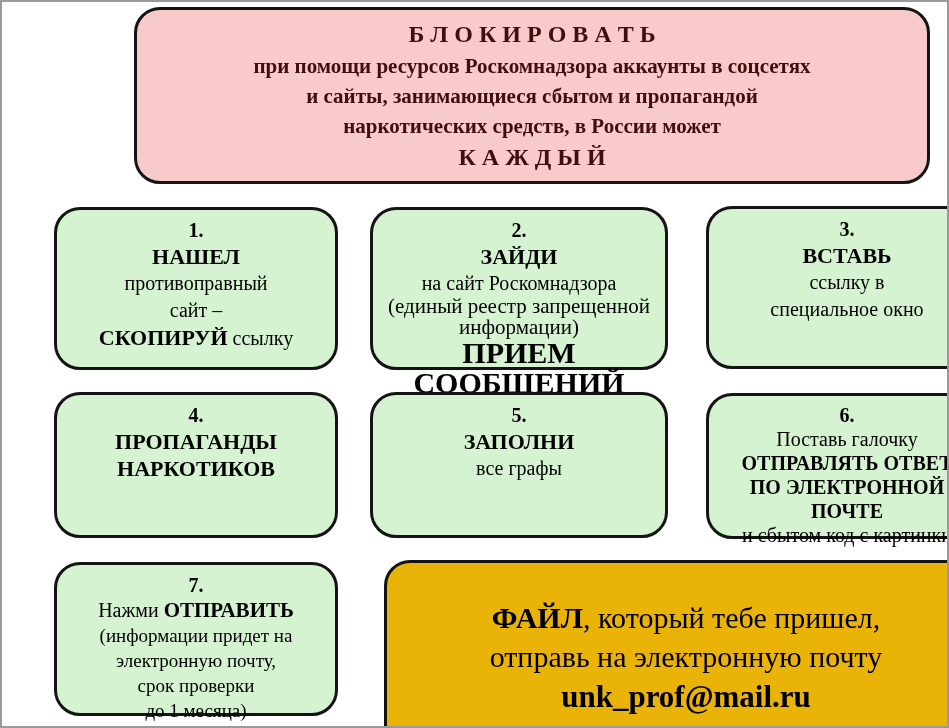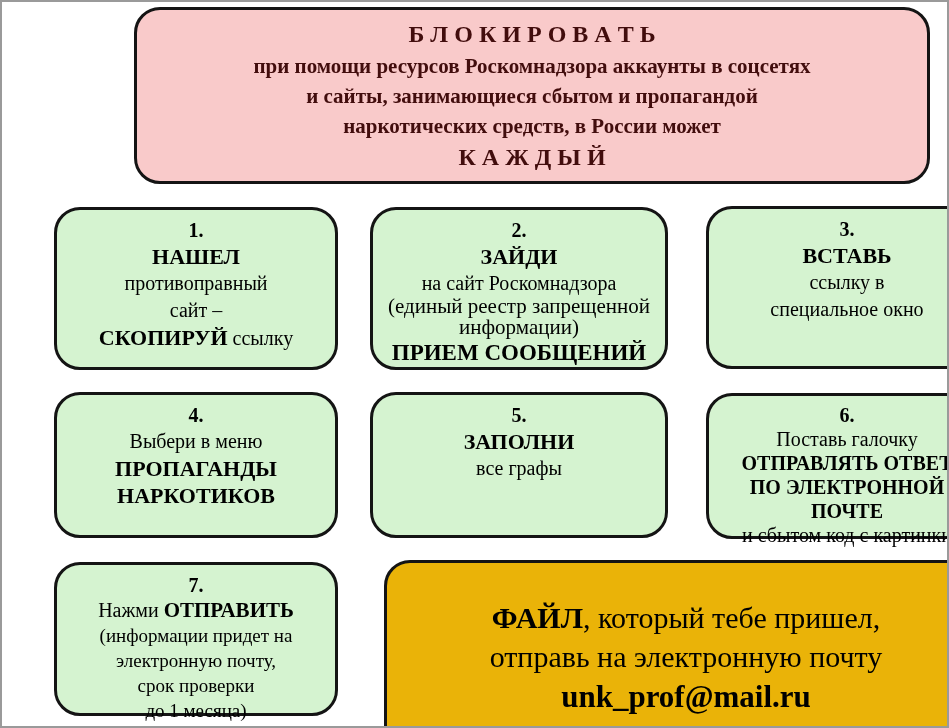--- a/index.html
+++ b/index.html
@@ -28,21 +28,21 @@
   .s4{left:8px;  top:390px;width:284px;height:146px;}
   .s5{left:324px;top:390px;width:298px;height:146px;}
   .s6{left:660px;top:391px;width:282px;height:146px;}
   .s7{left:8px;  top:560px;width:284px;height:154px;}
   .line{font-size:20px;line-height:27px;white-space:pre;}
   .b{font-weight:bold;}
   .num{font-size:20px;font-weight:bold;line-height:26px;}
   .title{font-size:22px;font-weight:bold;line-height:27px;}
   .s2 .line{line-height:26px;}
   .s2 .small{font-size:21px;line-height:21px;}
-  .s2 .title-last{font-size:23px;line-height:30px;}
+  .s2 .title-last{font-size:30px;line-height:30px;}
   .s6 .line{line-height:24px;}
   .s6 .bold-line{font-size:20px;font-weight:bold;line-height:24px;}
   .s7 .line{line-height:25px;font-size:19px;}
   .s7 .first{font-size:20px;}
   .email-box{
     left:338px;top:558px;width:604px;height:196px;
     background:#eab308;justify-content:center;
   }
   .email-box .line{font-size:30px;line-height:39px;}
   .email-box .email{font-size:31px;font-weight:bold;line-height:42px;
@@ -80,21 +80,20 @@
 
   <div class="box step s3">
     <div class="num">3.</div>
     <div class="title">ВСТАВЬ</div>
     <div class="line">ссылку в</div>
     <div class="line">специальное окно</div>
   </div>
 
   <div class="box step s4">
     <div class="num">4.</div>
-    <div class="line">Выбери в меню</div>
     <div class="title">ПРОПАГАНДЫ</div>
     <div class="title">НАРКОТИКОВ</div>
   </div>
 
   <div class="box step s5">
     <div class="num">5.</div>
     <div class="title">ЗАПОЛНИ</div>
     <div class="line">все графы</div>
   </div>
 

